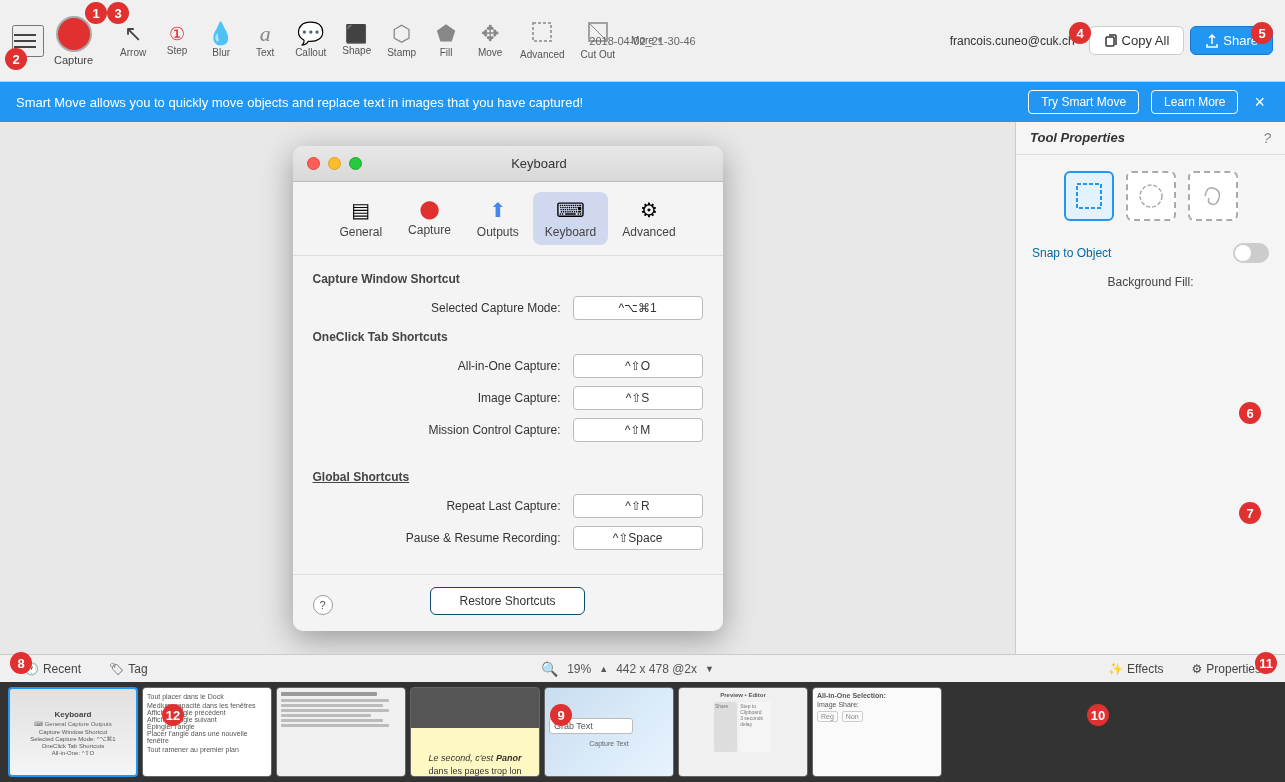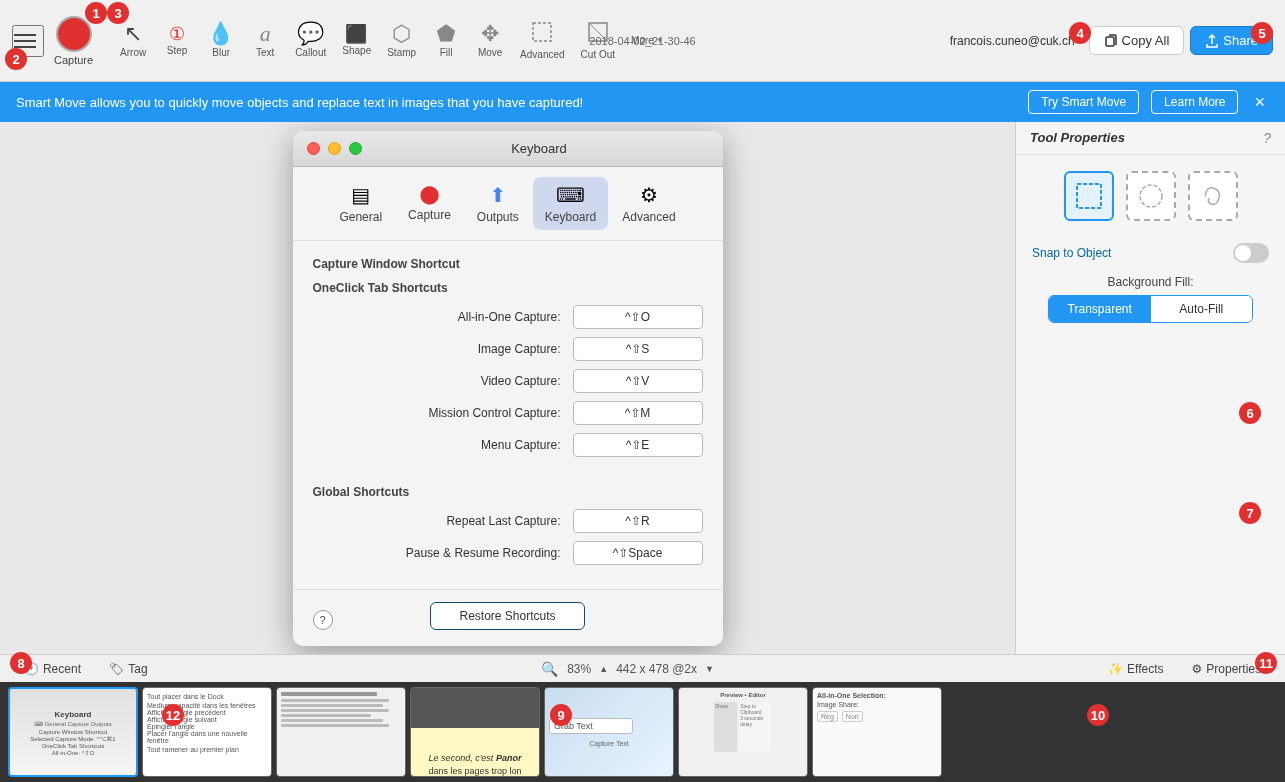--- a/index.html
+++ b/index.html
@@ -309,44 +309,40 @@
           </div>
           <div class="dialog-tab">
             <span class="dialog-tab-icon">⚙</span>
             <span class="dialog-tab-label">Advanced</span>
           </div>
         </div>
 
         <div class="dialog-content">
 
           <div class="section-title">Capture Window Shortcut</div>
+          <div class="shortcut-row">
+            <span class="shortcut-label">Selected Capture Mode:</span>
+            <input class="shortcut-field" value="^⌥⌘1" readonly="" style="">
+          </div>
 
           <div class="section-title" style="margin-top:10px;">OneClick Tab Shortcuts</div>
           <div class="shortcut-row">
             <span class="shortcut-label">All-in-One Capture:</span>
             <input class="shortcut-field" value="^⇧O" readonly="" style="">
           </div>
           <div class="shortcut-row">
             <span class="shortcut-label">Image Capture:</span>
             <input class="shortcut-field" value="^⇧S" readonly="" style="">
           </div>
           <div class="shortcut-row">
-            <span class="shortcut-label">Video Capture:</span>
-            <input class="shortcut-field" value="^⇧V" readonly="" style="">
-          </div>
-          <div class="shortcut-row">
             <span class="shortcut-label">Mission Control Capture:</span>
             <input class="shortcut-field" value="^⇧M" readonly="" style="">
           </div>
-          <div class="shortcut-row">
-            <span class="shortcut-label">Menu Capture:</span>
-            <input class="shortcut-field" value="^⇧E" readonly="" style="">
-          </div>
-
-          <div class="section-title global-section" style="margin-top:28px;">Global Shortcuts</div>
+
+          <div class="section-title global-section" style="margin-top:28px;text-decoration:underline;">Global Shortcuts</div>
           <div class="shortcut-row">
             <span class="shortcut-label">Repeat Last Capture:</span>
             <input class="shortcut-field" value="^⇧R" readonly="" style="">
           </div>
           <div class="shortcut-row">
             <span class="shortcut-label">Pause &amp; Resume Recording:</span>
             <input class="shortcut-field" value="^⇧Space" readonly="" style="">
           </div>
         </div>
 
@@ -388,24 +384,20 @@
 
       <div class="snap-row">
         <span class="snap-label">Snap to Object</span>
         <div class="toggle-switch">
           <div class="toggle-knob"></div>
         </div>
       </div>
 
       <div style="padding: 0 16px 8px;">
         <div class="fill-label">Background Fill:</div>
-        <div class="fill-buttons">
-          <div class="fill-btn active">Transparent</div>
-          <div class="fill-btn">Auto-Fill</div>
-        </div>
       </div>
     </div>
   </div>
 
   <div class="status-bar">
 
     <div class="badge-8">8</div>
 
     <div class="badge-9">9</div>
 
@@ -419,21 +411,21 @@
       <span>🕐</span>
       <span>Recent</span>
     </div>
     <div class="tag-btn">
       <span>🏷</span>
       <span>Tag</span>
     </div>
 
     <div class="status-center">
       <span class="zoom-icon">🔍</span>
-      <span>83%</span>
+      <span>19%</span>
       <span style="font-size:9px;">▲</span>
       <span>442 x 478 @2x</span>
       <span style="font-size:9px;">▼</span>
     </div>
 
     <div class="effects-btn">
       <span>✨</span>
       <span>Effects</span>
     </div>
     <div class="effects-btn">

